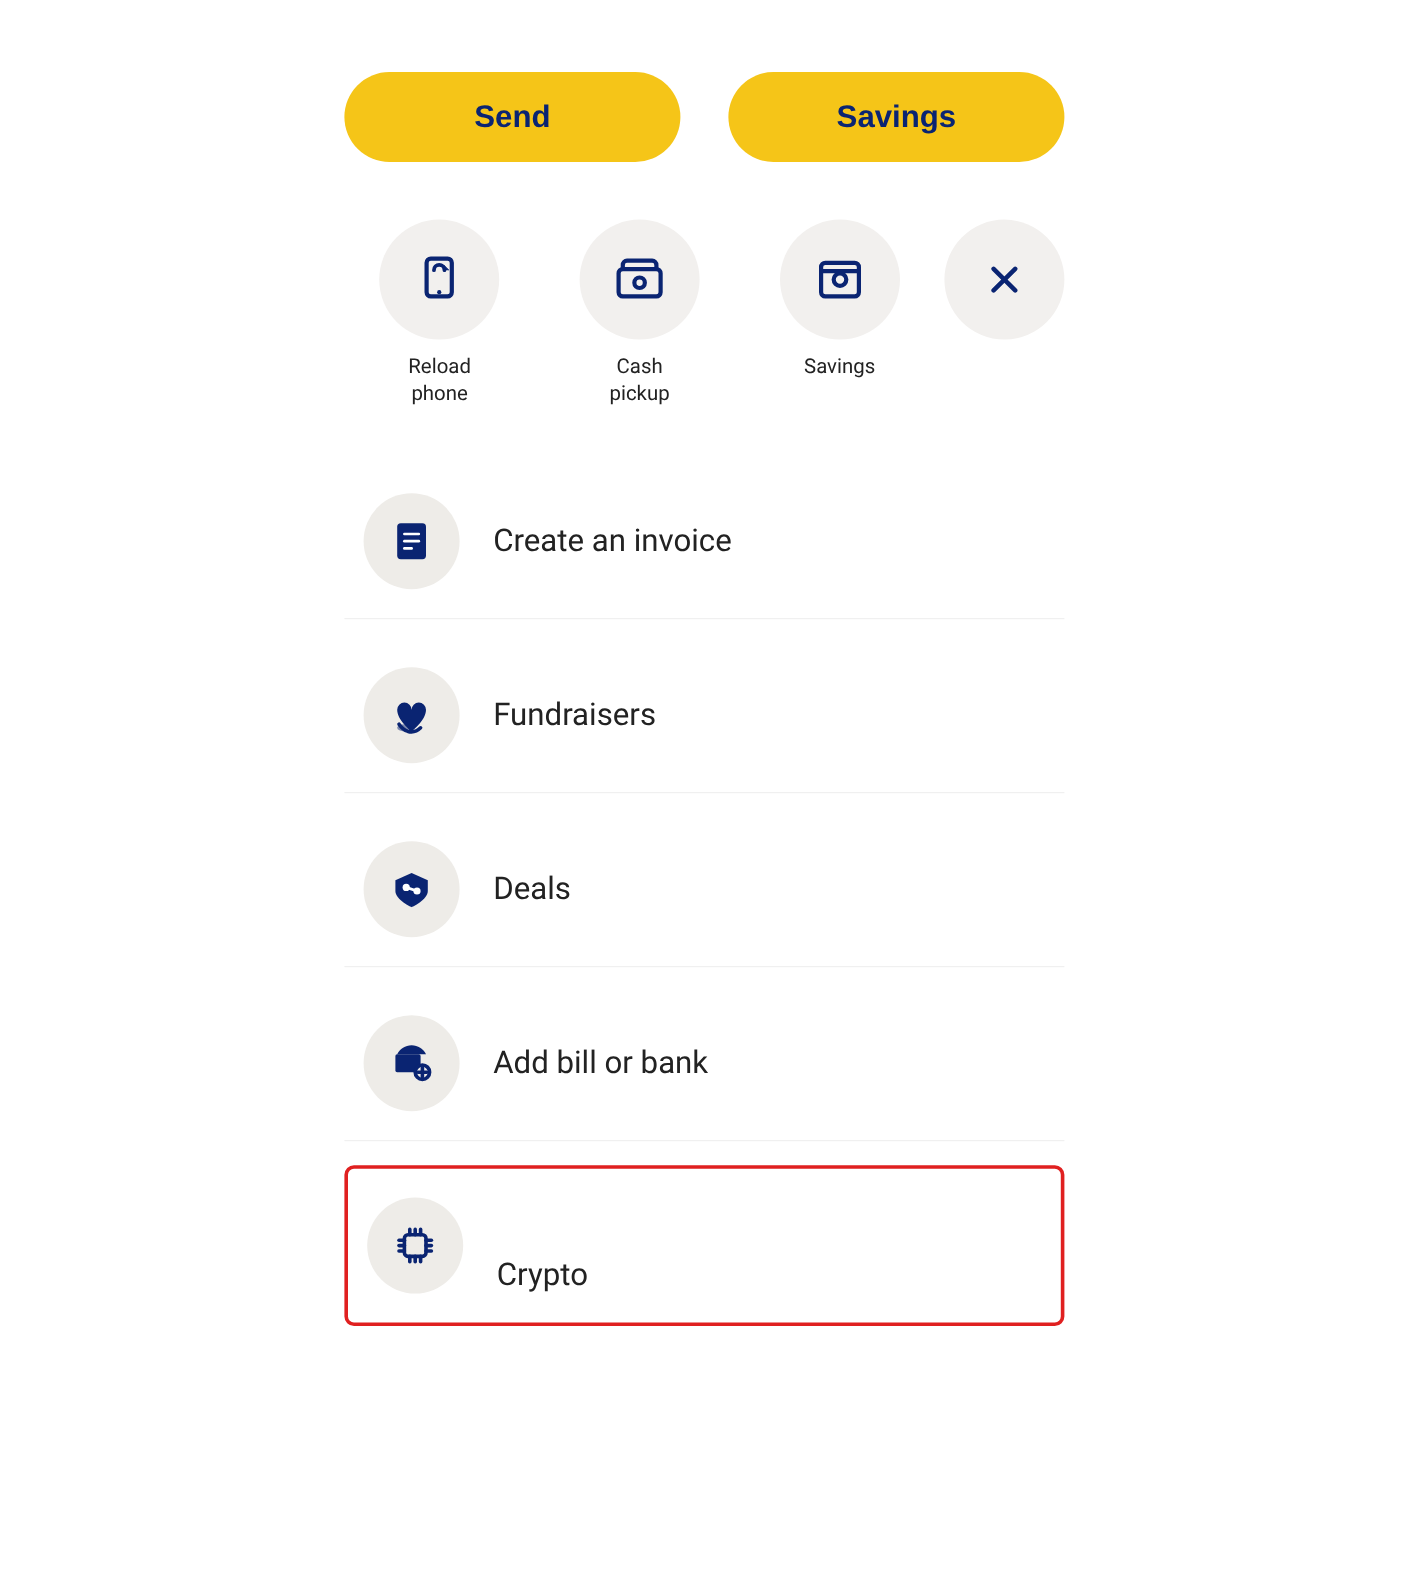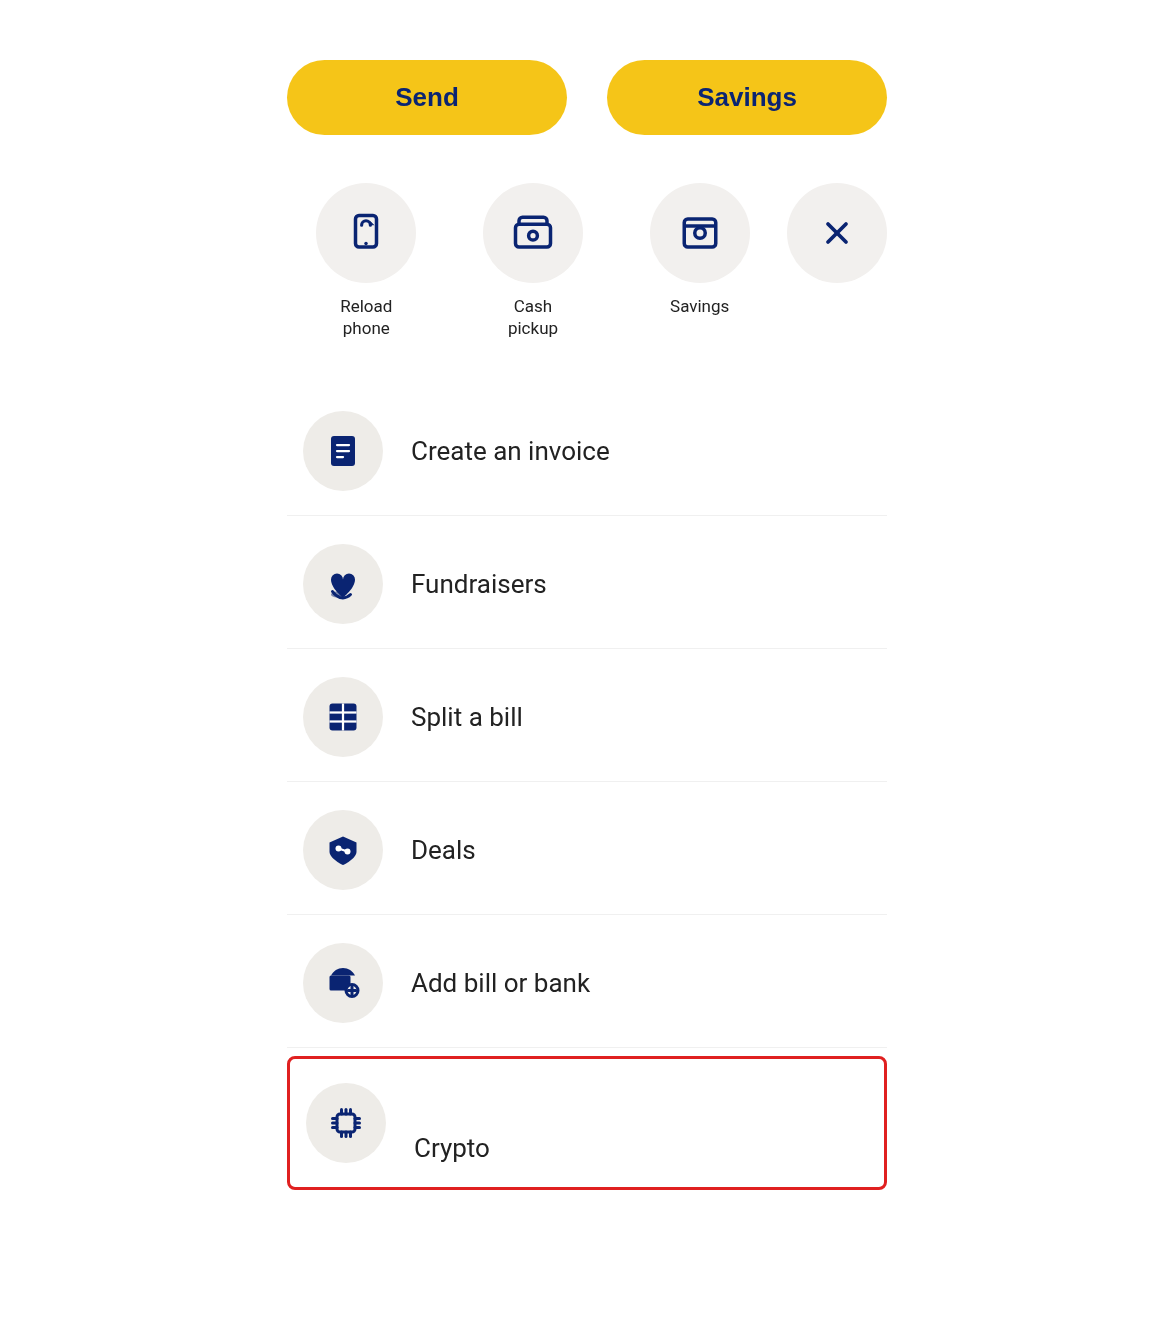--- a/index.html
+++ b/index.html
@@ -87,21 +87,21 @@
       display: flex;
       align-items: center;
       justify-content: center;
       cursor: pointer;
     }
 
     
     .list-items {
       display: flex;
       flex-direction: column;
-      gap: 4px;
+      gap: 16px;
     }
 
     .list-item {
       display: flex;
       align-items: center;
       gap: 28px;
       padding: 24px 16px;
       cursor: pointer;
       border-bottom: 1px solid #f0f0f0;
     }
@@ -215,31 +215,20 @@
           <path d="M12 21C12 21 4 15 4 9a4 4 0 0 1 8 0 4 4 0 0 1 8 0c0 6-8 12-8 12z" fill="#0a2472"></path>
           <path d="M8 15 Q10 18 12 21" stroke="#0a2472" stroke-width="1"></path>
           <ellipse cx="8" cy="19" rx="4" ry="2" fill="#0a2472" opacity="0.5"></ellipse>
 
           <path d="M5 17 Q7 20 10 21 Q14 22 17 19" stroke="#0a2472" stroke-width="2" fill="none" stroke-linecap="round"></path>
         </svg>
       </div>
       <span class="list-item-label">Fundraisers</span>
     </div>
 
-    <div class="list-item">
-      <div class="list-item-circle">
-        <svg width="36" height="36" viewBox="0 0 24 24" fill="none" xmlns="http://www.w3.org/2000/svg">
-          <rect x="3" y="3" width="18" height="18" rx="2" fill="#0a2472"></rect>
-          <line x1="3" y1="9" x2="21" y2="9" stroke="white" stroke-width="1.5"></line>
-          <line x1="3" y1="15" x2="21" y2="15" stroke="white" stroke-width="1.5"></line>
-          <line x1="12" y1="3" x2="12" y2="21" stroke="white" stroke-width="1.5"></line>
-        </svg>
-      </div>
-      <span class="list-item-label">Split a bill</span>
-    </div>
 
     <div class="list-item">
       <div class="list-item-circle">
         <svg width="36" height="36" viewBox="0 0 24 24" fill="none" xmlns="http://www.w3.org/2000/svg">
           <path d="M3 7l9-4 9 4v6c0 5-9 9-9 9S3 18 3 13V7z" fill="#0a2472"></path>
           <circle cx="9" cy="11" r="2" fill="white"></circle>
           <path d="M9 11 L15 13" stroke="white" stroke-width="1.5" stroke-linecap="round"></path>
           <circle cx="15" cy="13" r="2" fill="white"></circle>
         </svg>
       </div>

